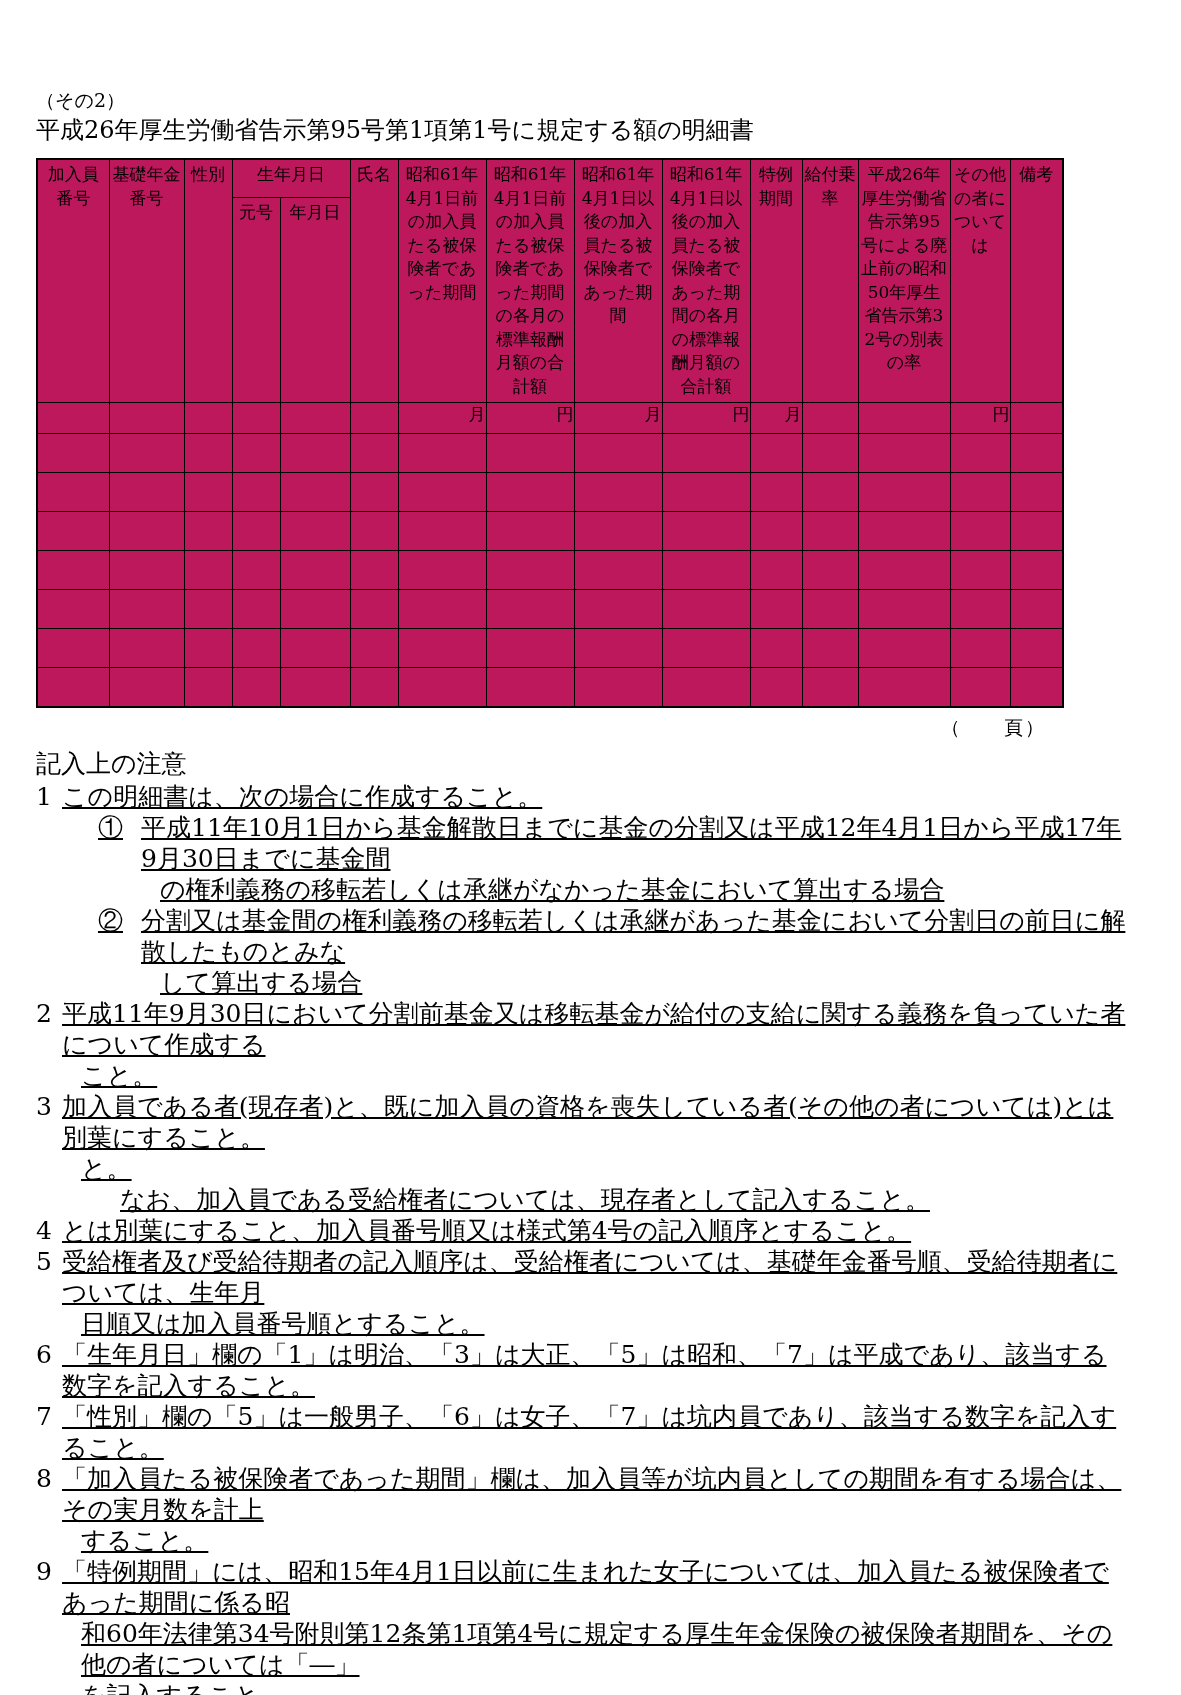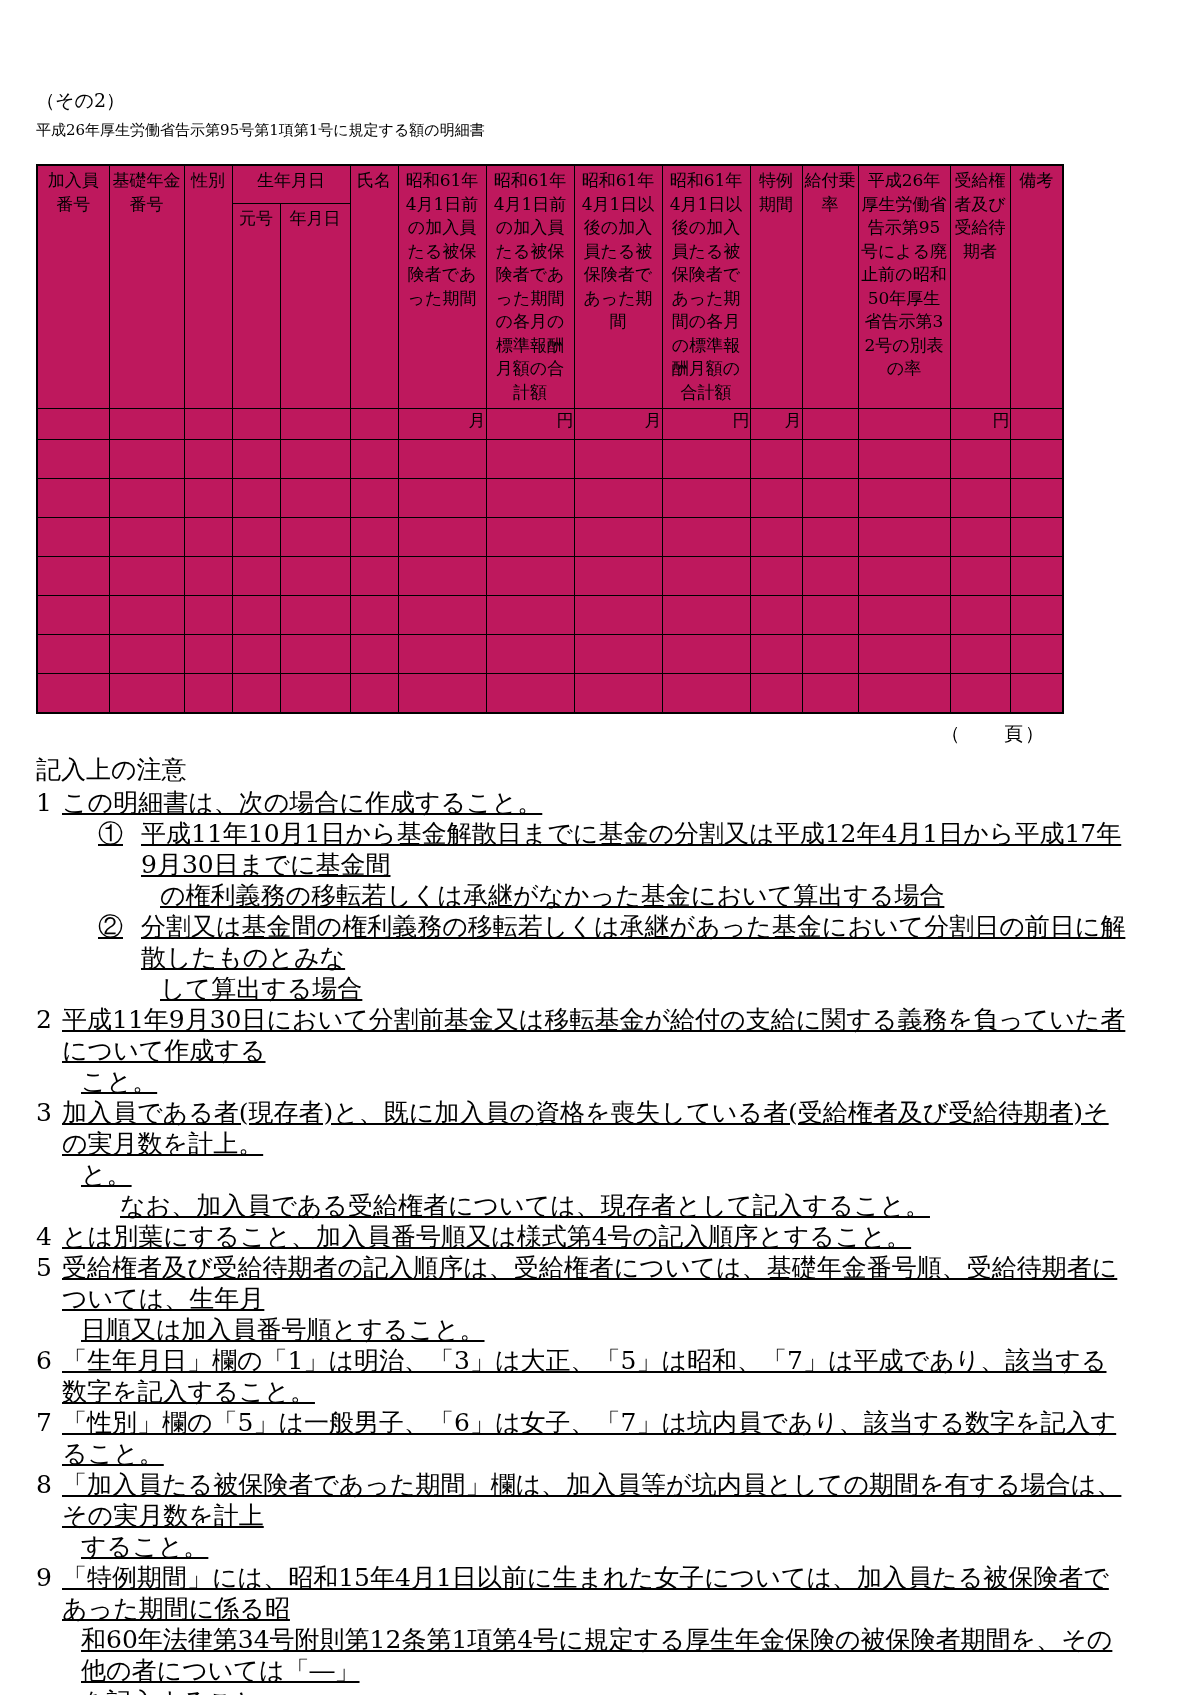--- a/index.html
+++ b/index.html
@@ -29,23 +29,23 @@
   }
 
   
   .form-number {
     font-size: 19px;
     line-height: 24px;
     margin-bottom: 6px;
     letter-spacing: 0px;
   }
   .form-title {
-    font-size: 15px;
+    font-size: 24px;
     line-height: 24px;
-    margin-bottom: 22px;
+    margin-bottom: 16px;
     white-space: nowrap;
   }
 
   
   table.form-table {
     border-collapse: collapse;
     table-layout: fixed;
     width: 1016px;
     background: #be185d;
   }
@@ -176,21 +176,21 @@
           <th class="hcell" rowspan="2">性別</th>
           <th class="hcell" colspan="2" style="height:30px">生年月日</th>
           <th class="hcell" rowspan="2">氏名</th>
           <th class="hcell" rowspan="2">昭和61年4月1日前の加入員たる被保険者であった期間</th>
           <th class="hcell" rowspan="2">昭和61年4月1日前の加入員たる被保険者であった期間の各月の標準報酬月額の合計額</th>
           <th class="hcell" rowspan="2">昭和61年4月1日以後の加入員たる被保険者であった期間</th>
           <th class="hcell" rowspan="2">昭和61年4月1日以後の加入員たる被保険者であった期間の各月の標準報酬月額の合計額</th>
           <th class="hcell" rowspan="2">特例期間</th>
           <th class="hcell" rowspan="2">給付乗率</th>
           <th class="hcell" rowspan="2">平成26年厚生労働省告示第95号による廃止前の昭和50年厚生省告示第32号の別表の率</th>
-          <th class="hcell" rowspan="2">受給権者及び受給待期者</th>
+          <th class="hcell" rowspan="2">その他の者については</th>
           <th class="hcell" rowspan="2">備考</th>
         </tr>
         <tr>
           <th class="hcell">元号</th>
           <th class="hcell">年月日</th>
         </tr>
       </thead>
       <tbody>
         <tr class="unit-row">
           <td></td>
@@ -359,21 +359,21 @@
           <div class="note">
             <div class="note-num">2</div>
             <div class="note-body">
               <div>平成11年9月30日において分割前基金又は移転基金が給付の支給に関する義務を負っていた者について作成する</div>
               <div class="cont">こと。</div>
             </div>
           </div>
           <div class="note">
             <div class="note-num">3</div>
             <div class="note-body">
-              <div>加入員である者(現存者)と、既に加入員の資格を喪失している者(受給権者及び受給待期者)その実月数を計上。</div>
+              <div>加入員である者(現存者)と、既に加入員の資格を喪失している者(その他の者については)とは別葉にすること。</div>
               <div class="cont">と。</div>
               <div class="note-extra">なお、加入員である受給権者については、現存者として記入すること。</div>
             </div>
           </div>
           <div class="note">
             <div class="note-num">4</div>
             <div class="note-body">
               <div>とは別葉にすること、加入員番号順又は様式第4号の記入順序とすること。</div>
             </div>
           </div>

